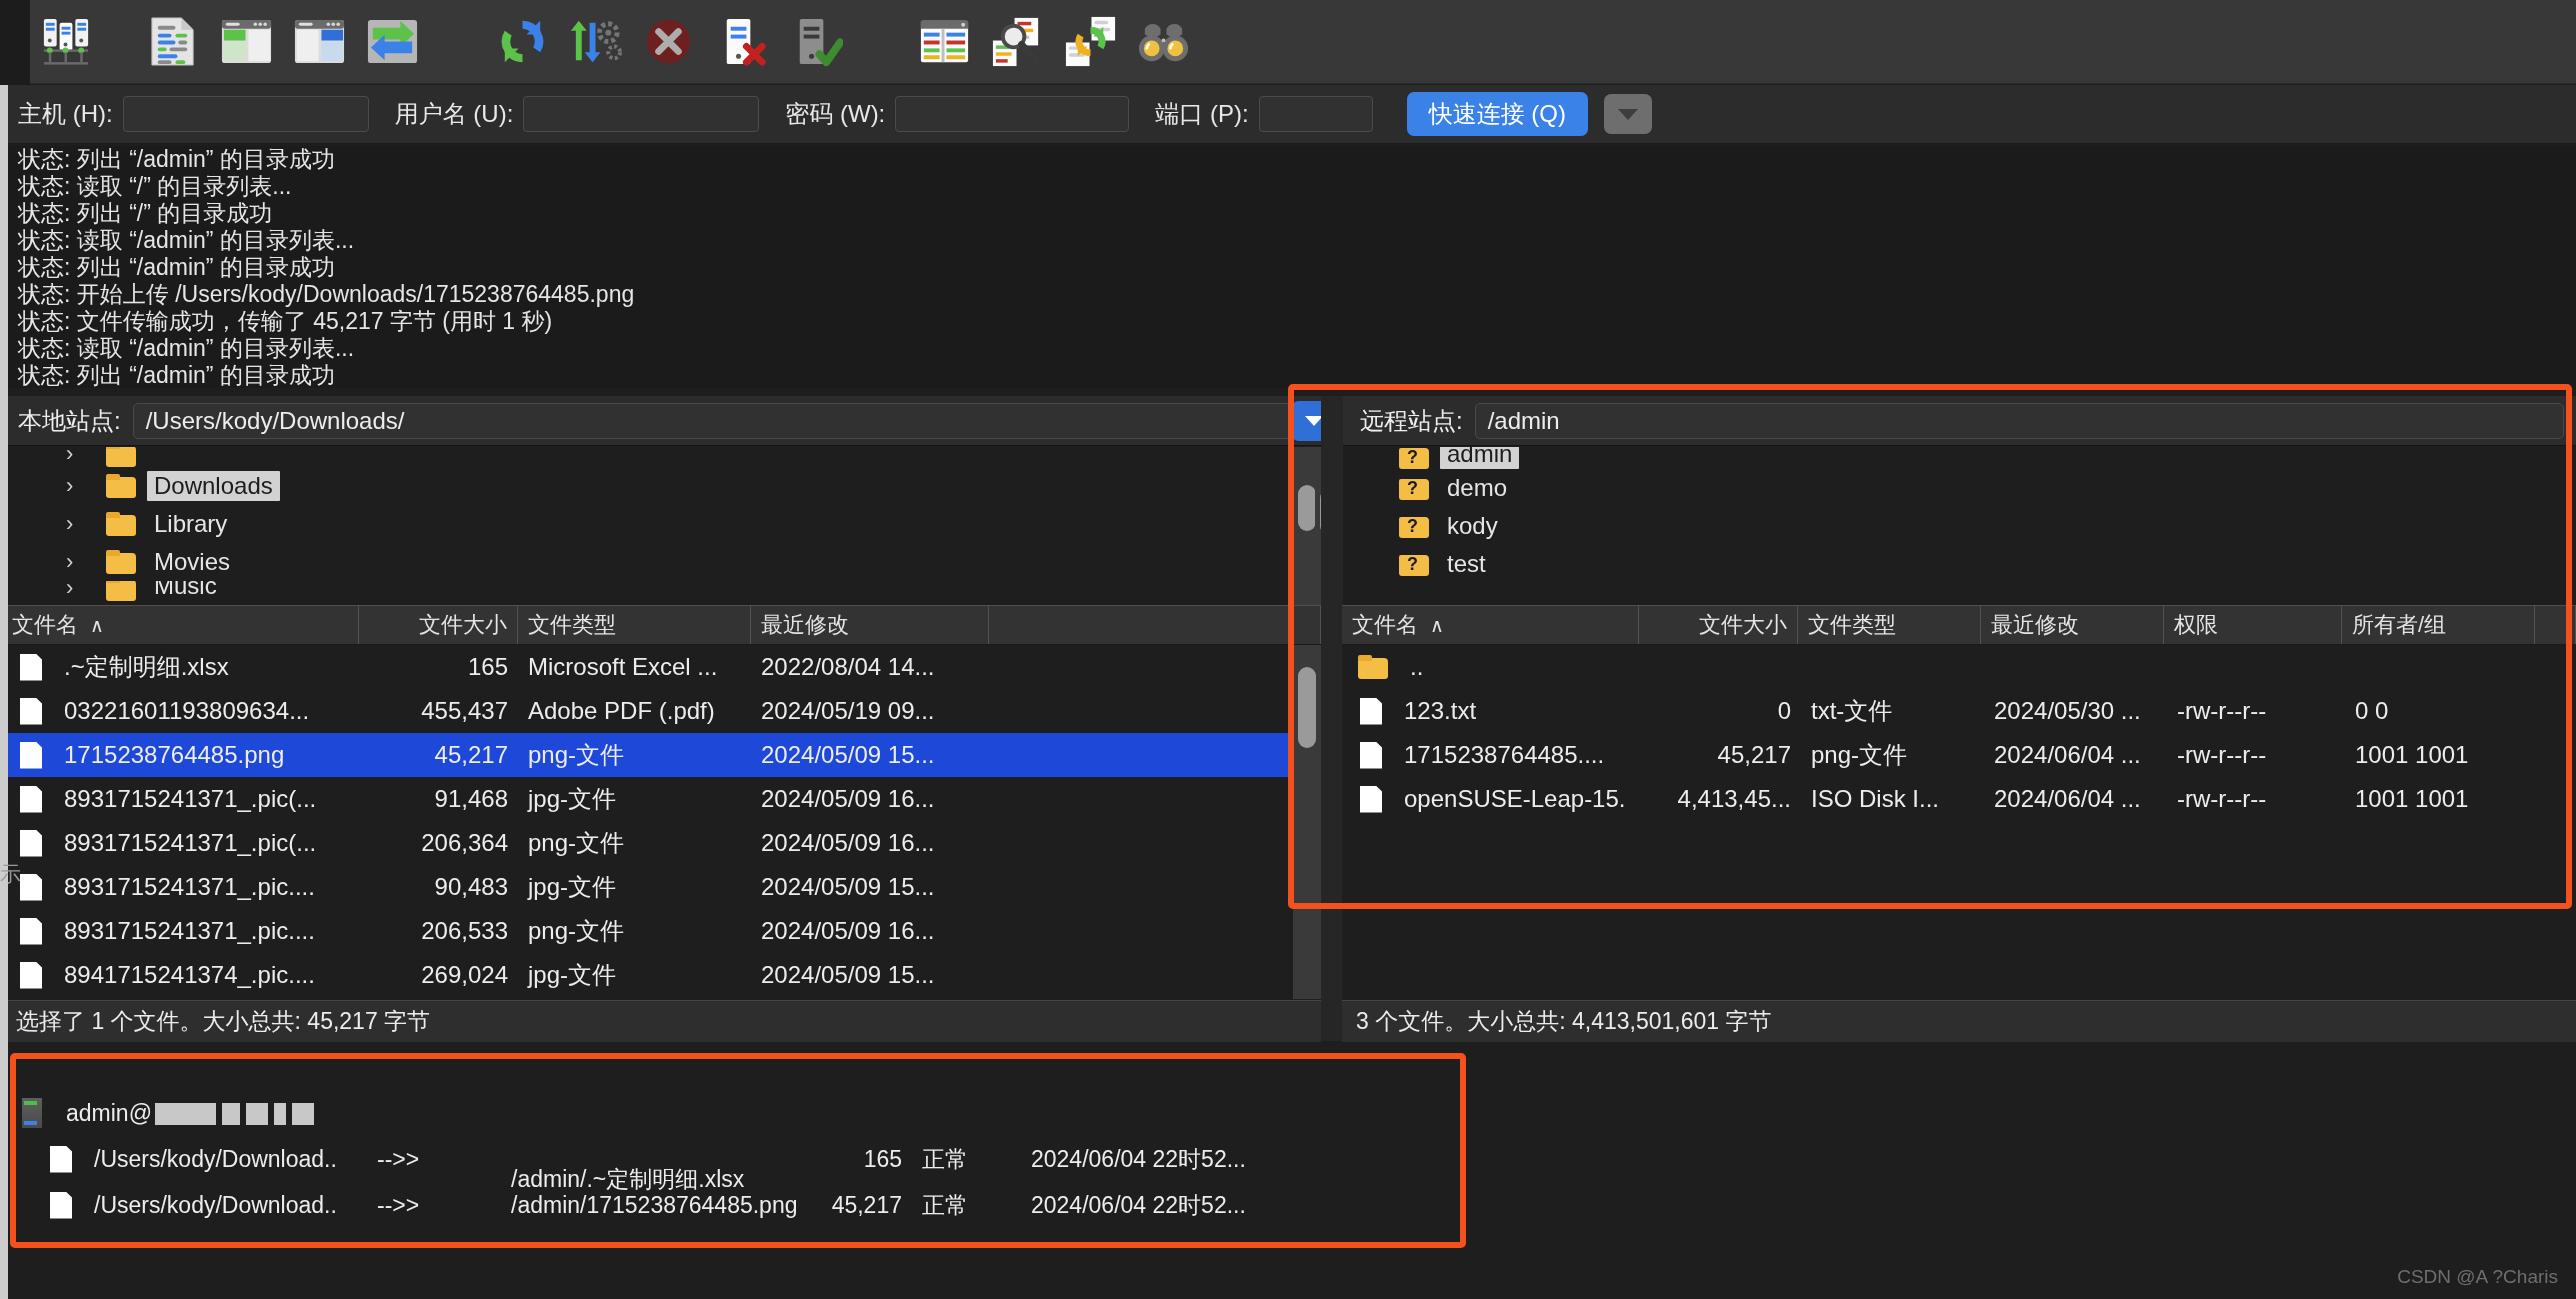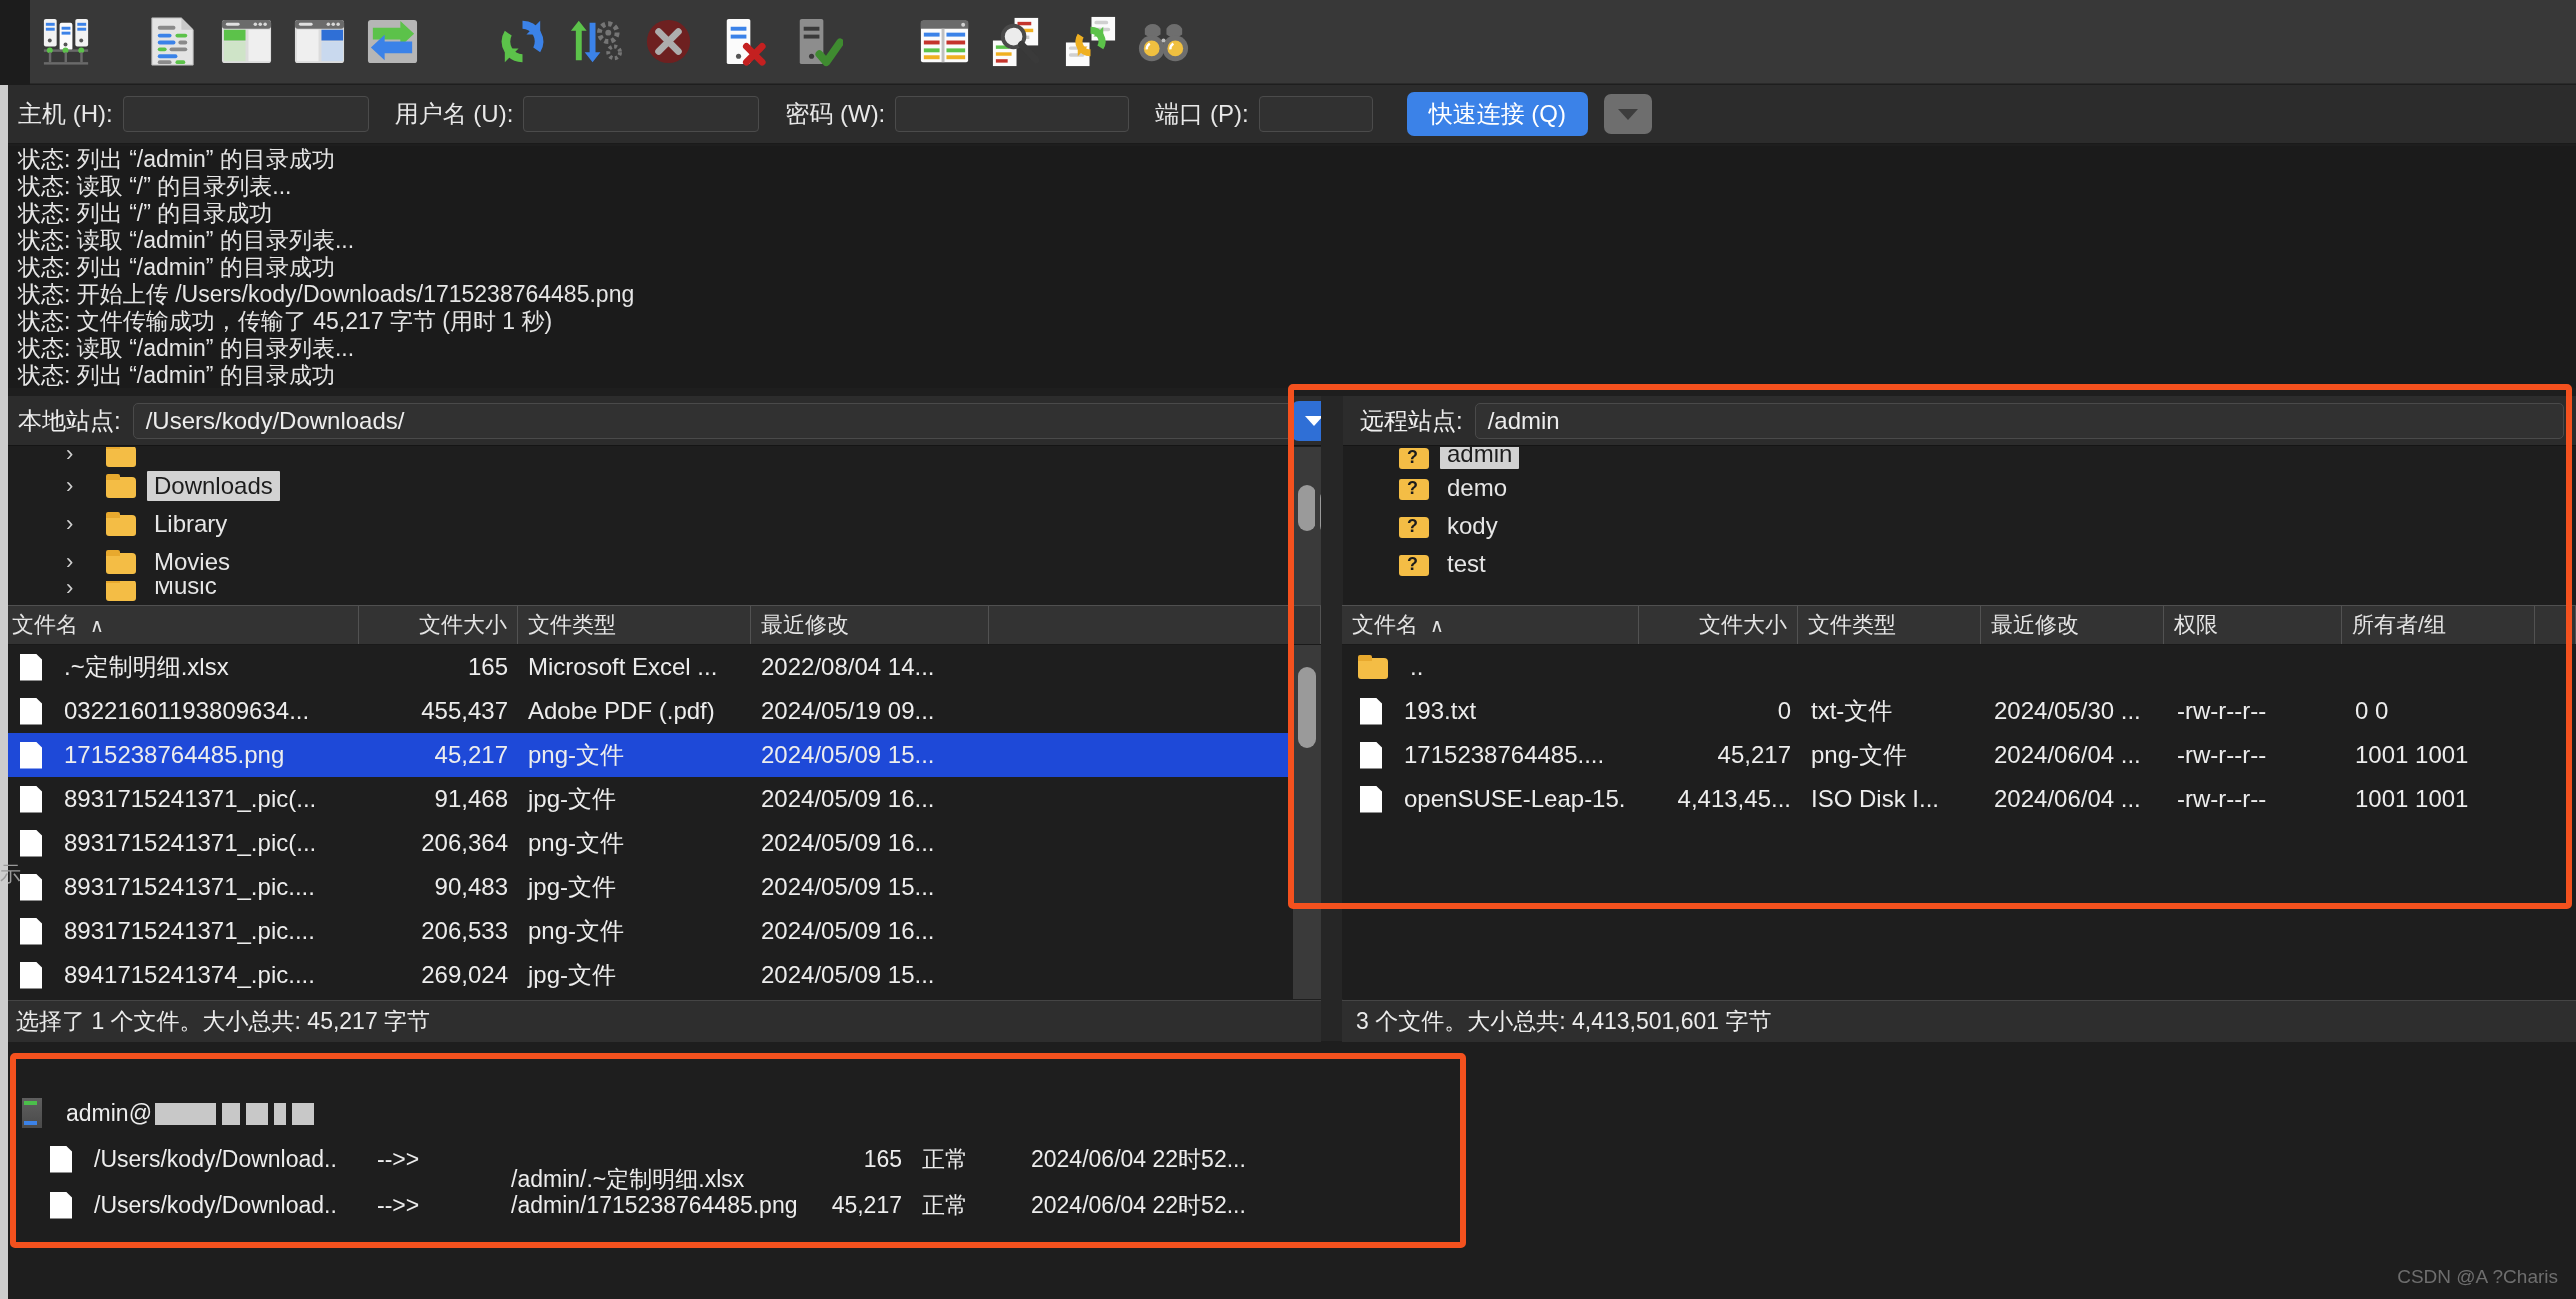--- a/index.html
+++ b/index.html
@@ -659,21 +659,21 @@
         <span class="folder-ico-sm"></span>
         <div class="fcell" style="width: 248px;">..</div>
         <div class="fcell r" style="width: 159px;"></div>
         <div class="fcell" style="width: 183px;"></div>
         <div class="fcell" style="width: 183px;"></div>
         <div class="fcell" style="width: 178px;"></div>
         <div class="fcell" style="width: 193px;"></div>
       </div>
       <div class="frow">
         <span class="file-ico"></span>
-        <div class="fcell" style="width: 248px;">193.txt</div>
+        <div class="fcell" style="width: 248px;">123.txt</div>
         <div class="fcell r" style="width: 159px;">0</div>
         <div class="fcell" style="width: 183px;">txt-文件</div>
         <div class="fcell" style="width: 183px;">2024/05/30 ...</div>
         <div class="fcell" style="width: 178px;">-rw-r--r--</div>
         <div class="fcell" style="width: 193px;">0 0</div>
       </div>
       <div class="frow">
         <span class="file-ico"></span>
         <div class="fcell" style="width: 248px;">1715238764485....</div>
         <div class="fcell r" style="width: 159px;">45,217</div>

